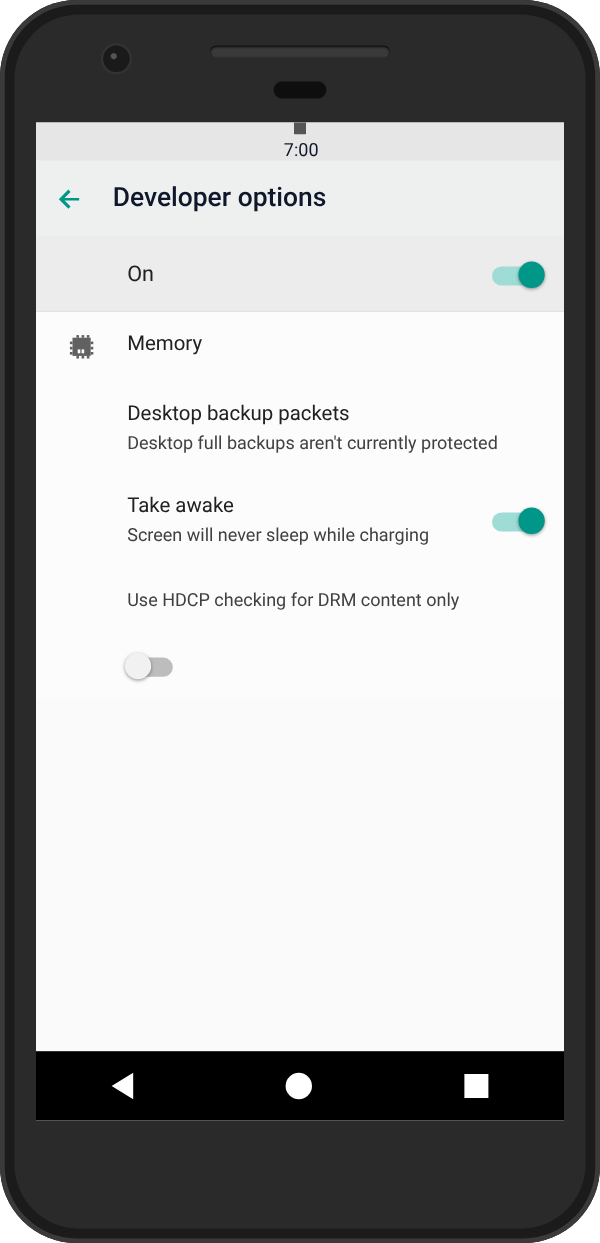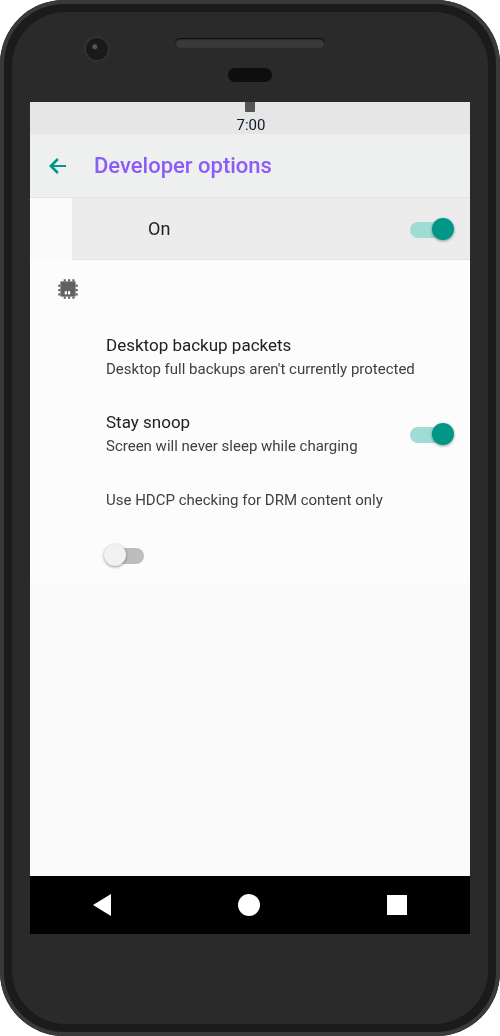--- a/index.html
+++ b/index.html
@@ -38,25 +38,25 @@
   .sb-cell { width: 0; height: 0; border-style: solid; border-width: 0 0 14px 16px; border-color: transparent transparent #555 transparent; }
   .sb-lte { font-weight: 500; font-size: 12px; letter-spacing: 0.5px; color:#555; }
   .sb-wifi svg, .sb-batt svg { display:block; }
   .sb-time { font-weight: 400; color:#0f172a; margin-left:2px;}
   
   .app-bar {
     height: 64px; background: #eef0ef; display: flex; align-items: center;
     padding: 0 16px; gap: 24px; border-bottom: 1px solid rgba(0,0,0,0.04);
   }
   .app-bar .back svg { display:block; }
-  .app-bar .title { color: #8b5cf6; font-size: 22px; font-weight: 500; }
+  .app-bar .title { color: #0f172a; font-size: 22px; font-weight: 500; }
   
   .master-row {
     height: 62px; background: #ececec; display: flex; align-items: center;
-    padding: 0 18px 0 0; border-bottom: 1px solid rgba(0,0,0,0.04); margin-left: 42px;
+    padding: 0 18px 0 0; border-bottom: 1px solid rgba(0,0,0,0.04);
   }
   .indent-col { width: 76px; flex: 0 0 76px; display:flex; justify-content:center; align-items:flex-start;}
   .master-label { font-size: 18px; color: #212121; flex: 1; font-weight:400;}
   
   .toggle {
     position: relative; width: 42px; height: 24px; flex: 0 0 42px;
   }
   .toggle .track {
     position: absolute; left: 0; top: 5px; width: 38px; height: 16px;
     border-radius: 10px; background: #bdbdbd;
@@ -147,35 +147,38 @@
               <rect x="19" y="12" width="2" height="2" fill="#616161"></rect>
               <rect x="19" y="16" width="2" height="2" fill="#616161"></rect>
             <rect x="8" y="3" width="2" height="2" fill="#616161"></rect>
               <rect x="12" y="3" width="2" height="2" fill="#616161"></rect>
               <rect x="16" y="3" width="2" height="2" fill="#616161"></rect>
             <rect x="8" y="19" width="2" height="2" fill="#616161"></rect>
               <rect x="12" y="19" width="2" height="2" fill="#616161"></rect>
               <rect x="16" y="19" width="2" height="2" fill="#616161"></rect>
           </svg>
         </span>
+        <div class="content">
+          <div class="primary">Memory</div>
+        </div>
       </div>
 
 
       <div class="item">
         <span class="indent-col"></span>
         <div class="content">
           <div class="primary">Desktop backup packets</div>
           <div class="secondary">Desktop full backups aren't currently protected</div>
         </div>
       </div>
 
       <div class="item">
         <span class="indent-col"></span>
         <div class="content">
-          <div class="primary">Stay snoop</div>
+          <div class="primary">Take awake</div>
           <div class="secondary">Screen will never sleep while charging</div>
         </div>
         <div class="trailing">
           <span class="toggle on">
             <span class="track"></span>
               <span class="thumb"></span>
           </span>
         </div>
       </div>
 

